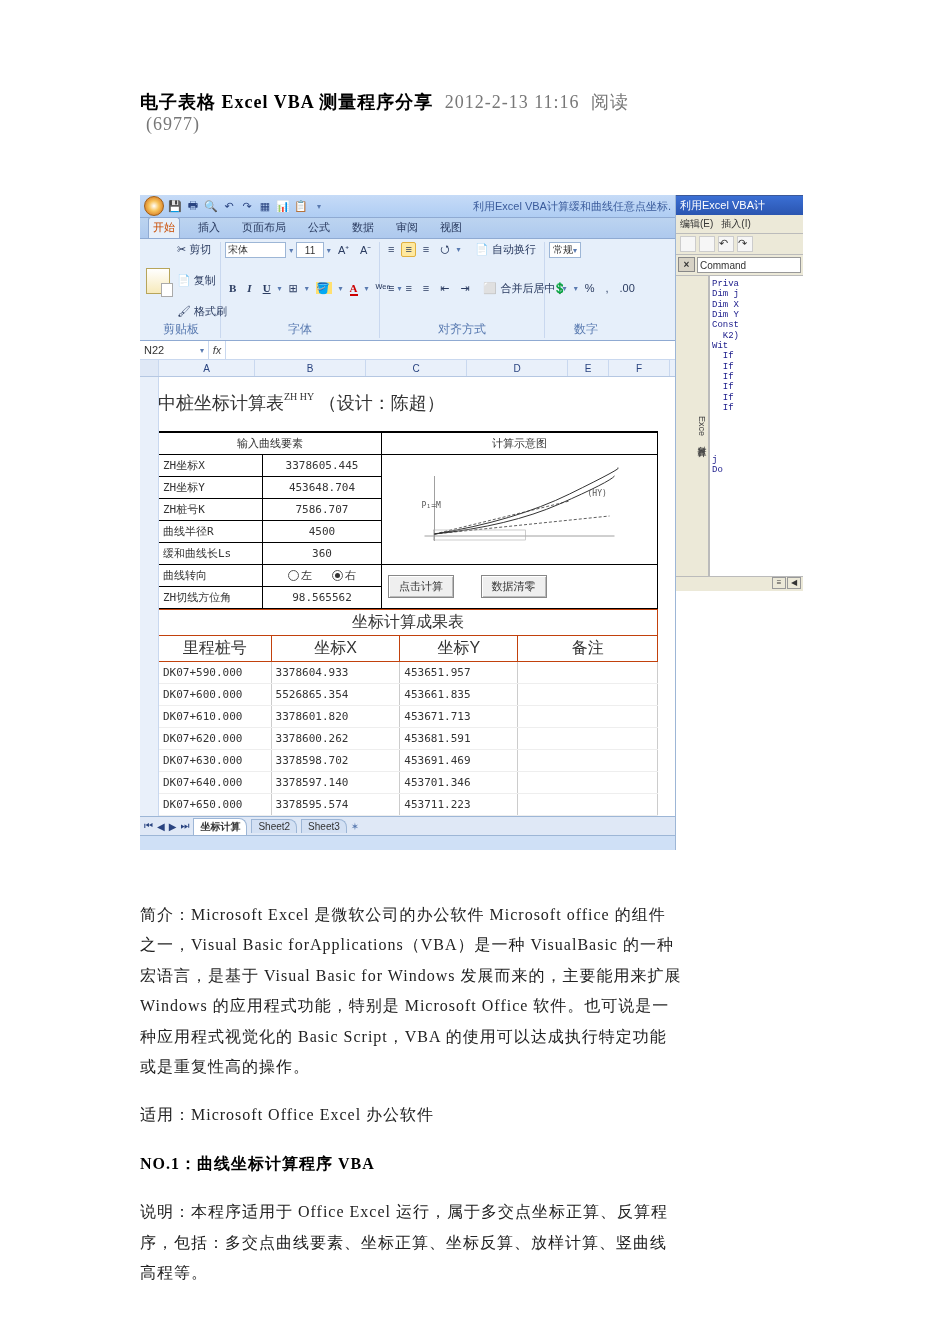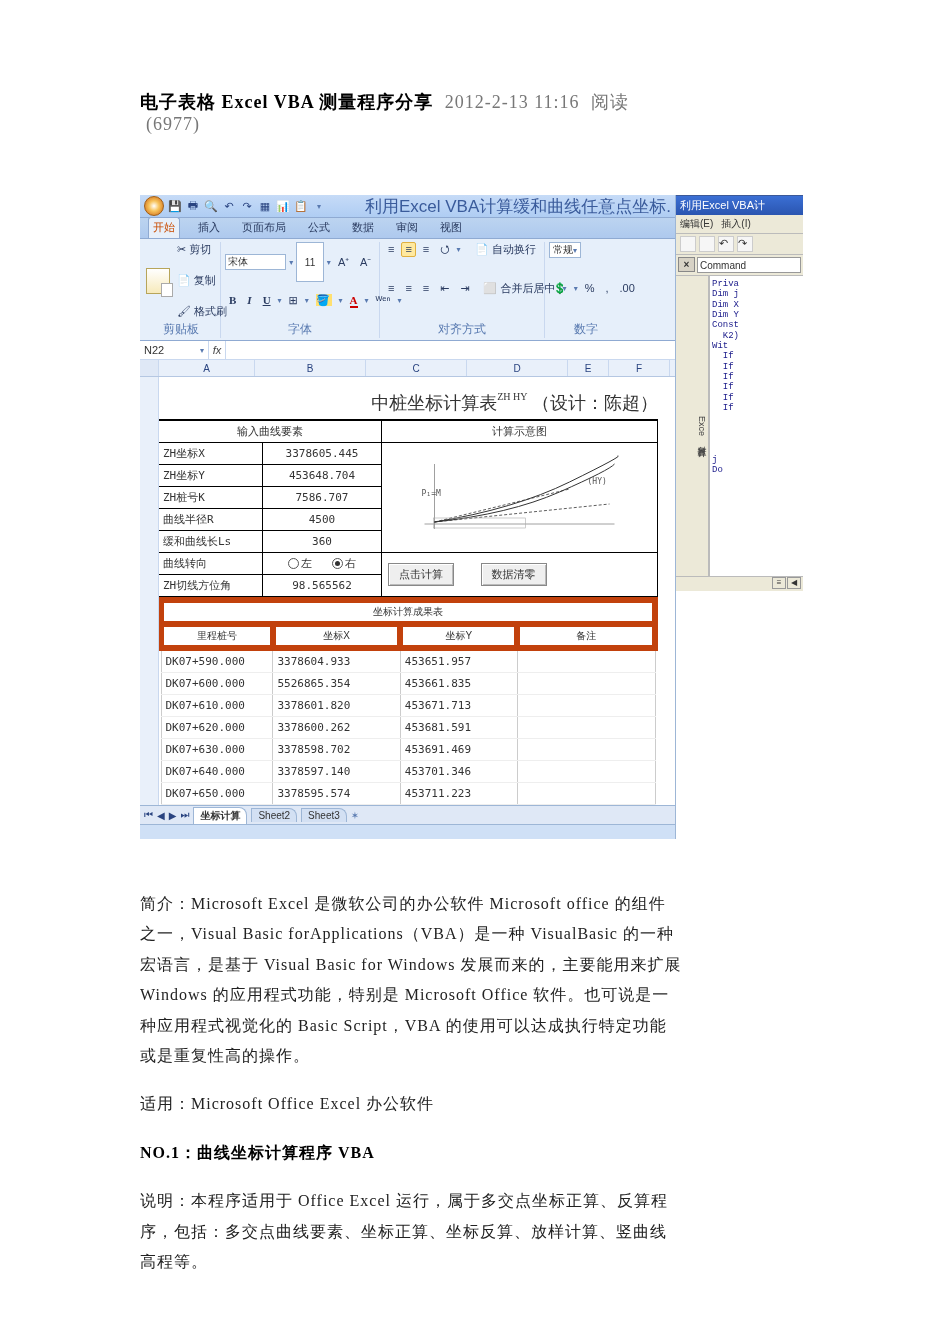--- a/index.html
+++ b/index.html
@@ -63,21 +63,21 @@
     width:18px; height:18px; border-radius:50%;
     background: radial-gradient(#fff,#f7c35b 40%,#c85c10);
     border:1px solid #a06018;
     flex:0 0 auto;
   }
   .qat-btn {
     width:14px; height:14px;
     display:flex; align-items:center; justify-content:center;
     color:#2a4480; font-size:11px;
   }
-  .ex-title-text { margin-left:auto; color:#3a5b9b; font-size:17px; white-space:nowrap; overflow:hidden; }
+  .ex-title-text { margin-left:auto; color:#3a5b9b; font-size:11px; white-space:nowrap; overflow:hidden; }
 
   
   .ribbon-tabs {
     height:20px; background:linear-gradient(#bcd4f0,#aec9ee);
     display:flex; gap:14px; padding:0 8px; align-items:flex-end;
     border-bottom:1px solid #8faad2;
     font-size:11px;
   }
   .ribbon-tab { color:#2a3b60; padding:2px 4px 3px; }
   .ribbon-tab.active { background:#e6effa; border:1px solid #8faad2; border-bottom:none; border-radius:3px 3px 0 0; color:#c94b00; }
@@ -99,21 +99,21 @@
   .rgroup-label { text-align:center; color:#597ab0; font-size:12px; margin-top:2px; }
   .rrow { display:flex; gap:3px; align-items:center; white-space:nowrap; }
   .rbtn { padding:1px 3px; border:1px solid transparent; border-radius:2px; line-height:1; }
   .rbtn.il { color:#2a3b60; }
 
   .paste-big { width:26px; display:flex; flex-direction:column; align-items:center; gap:2px; }
   .paste-img { width:22px; height:24px; border:1px solid #b7a55a; background:linear-gradient(#fff,#f7eabb); position:relative; }
   .paste-img::after{content:"";position:absolute;right:-4px;bottom:-4px;width:10px;height:12px;background:#fff;border:1px solid #aaa;}
 
   .fontfam-box { width:56px; height:14px; background:#fff; border:1px solid #9db6d6; font-size:10px; padding:0 2px; display:flex; align-items:center; }
-  .fontsize-box{ width:22px; height:14px; background:#fff; border:1px solid #9db6d6; font-size:10px; padding:12px 2px; display:flex; align-items:center; justify-content:center;}
+  .fontsize-box{ width:22px; height:14px; background:#fff; border:1px solid #9db6d6; font-size:10px; padding:0 2px; display:flex; align-items:center; justify-content:center;}
   .icon-letter { font-family: "Times New Roman", serif; font-weight:bold; }
   .icon-A-red { color:#c00; border-bottom:2px solid #c00; line-height:0.8; }
   .icon-A-yellow{ background:#ffe070; padding:0 1px; }
   .icon-chev { font-size:8px; color:#597ab0; }
 
   .nf-box { height:14px; background:#fff; border:1px solid #9db6d6; font-size:10px; padding:0 3px; display:flex; align-items:center; color:#333; }
 
   
   .fx-row { height:18px; display:flex; border-bottom:1px solid #c9d8ef; }
   .namebox { width:60px; border-right:1px solid #c9d8ef; display:flex; align-items:center; padding:0 4px; font-size:11px; color:#333; }
@@ -123,21 +123,21 @@
   
   .colhdrs { height:16px; display:flex; border-bottom:1px solid #b5c7e2; background:#e9f0fa; }
   .selall { width:18px; border-right:1px solid #c9d8ef; background:#dfe8f6; }
   .ch { border-right:1px solid #c9d8ef; display:flex; align-items:center; justify-content:center; color:#2a4480; font-size:10px; }
   .cA{width:95px}.cB{width:110px}.cC{width:100px}.cD{width:100px}.cE{width:40px}.cF{width:60px}
 
   
   .sheet { position:relative; background:#fff; padding-left:18px; }
   .rowhdrs { position:absolute; left:0; top:0; bottom:0; width:18px; background:#e9f0fa; border-right:1px solid #c9d8ef; }
 
-  .sheet-title { text-align:right; font-family:"SimSun"; font-size:18px; padding:14px 0 4px; border-bottom:1px solid #000; width:500px; }
+  .sheet-title { text-align:left; font-family:"SimSun"; font-size:18px; padding:14px 0 16px; border-bottom:1px solid #000; width:500px; }
   .sheet-title sup { font-size:10px; vertical-align:top; }
 
   
   table.param { border-collapse:collapse; width:500px; }
   table.param td, table.param th {
     border:1px solid #000; padding:2px 4px; font-size:11px;
     font-family:"SimSun",monospace; height:17px;
   }
   table.param th.sec { background:#fff; text-align:center; font-weight:normal; }
   .param .lbl { width:95px; text-align:left;margin-top:45px; }
@@ -152,21 +152,21 @@
   .winbtn {
     display:inline-block; padding:3px 10px; font-size:11px;
     background:#efefef; border:1px solid #888; box-shadow:inset 1px 1px #fff, inset -1px -1px #bbb;
   }
 
   
   .mini-diag { width:100%; height:84px; }
 
   
   table.res { border-collapse:collapse; width:500px; }
-  table.res th { border:6px solid #c2410c; font-weight:normal; font-size:10px; padding:2px 4px; text-align:center; }
+  table.res th { border:1px solid #c2410c; font-weight:normal; font-size:16px; padding:2px 4px; text-align:center; }
   table.res td { border-left:1px solid #ccc; border-right:1px solid #ccc; border-bottom:1px solid #eee;
     font-family:monospace; font-size:11px; padding:2px 4px; text-align:left; height:17px; }
   .res .c1{width:95px}.res .c2{width:110px}.res .c3{width:100px}.res .c4{width:120px}
 
   
   .tabs-row { height:18px; background:#dfe8f6; display:flex; align-items:center; font-size:10px; gap:4px; padding-left:4px; border-top:1px solid #9db6d6; }
   .tabnav { color:#2a4480; }
   .sheet-tab { padding:1px 6px; background:#fff; border:1px solid #9db6d6; border-bottom:none; border-radius:0 8px 0 0; }
   .sheet-tab.active{ background:#fff; font-weight:bold; }
   .sheet-tab.inactive{ background:#d3e0f3; }

